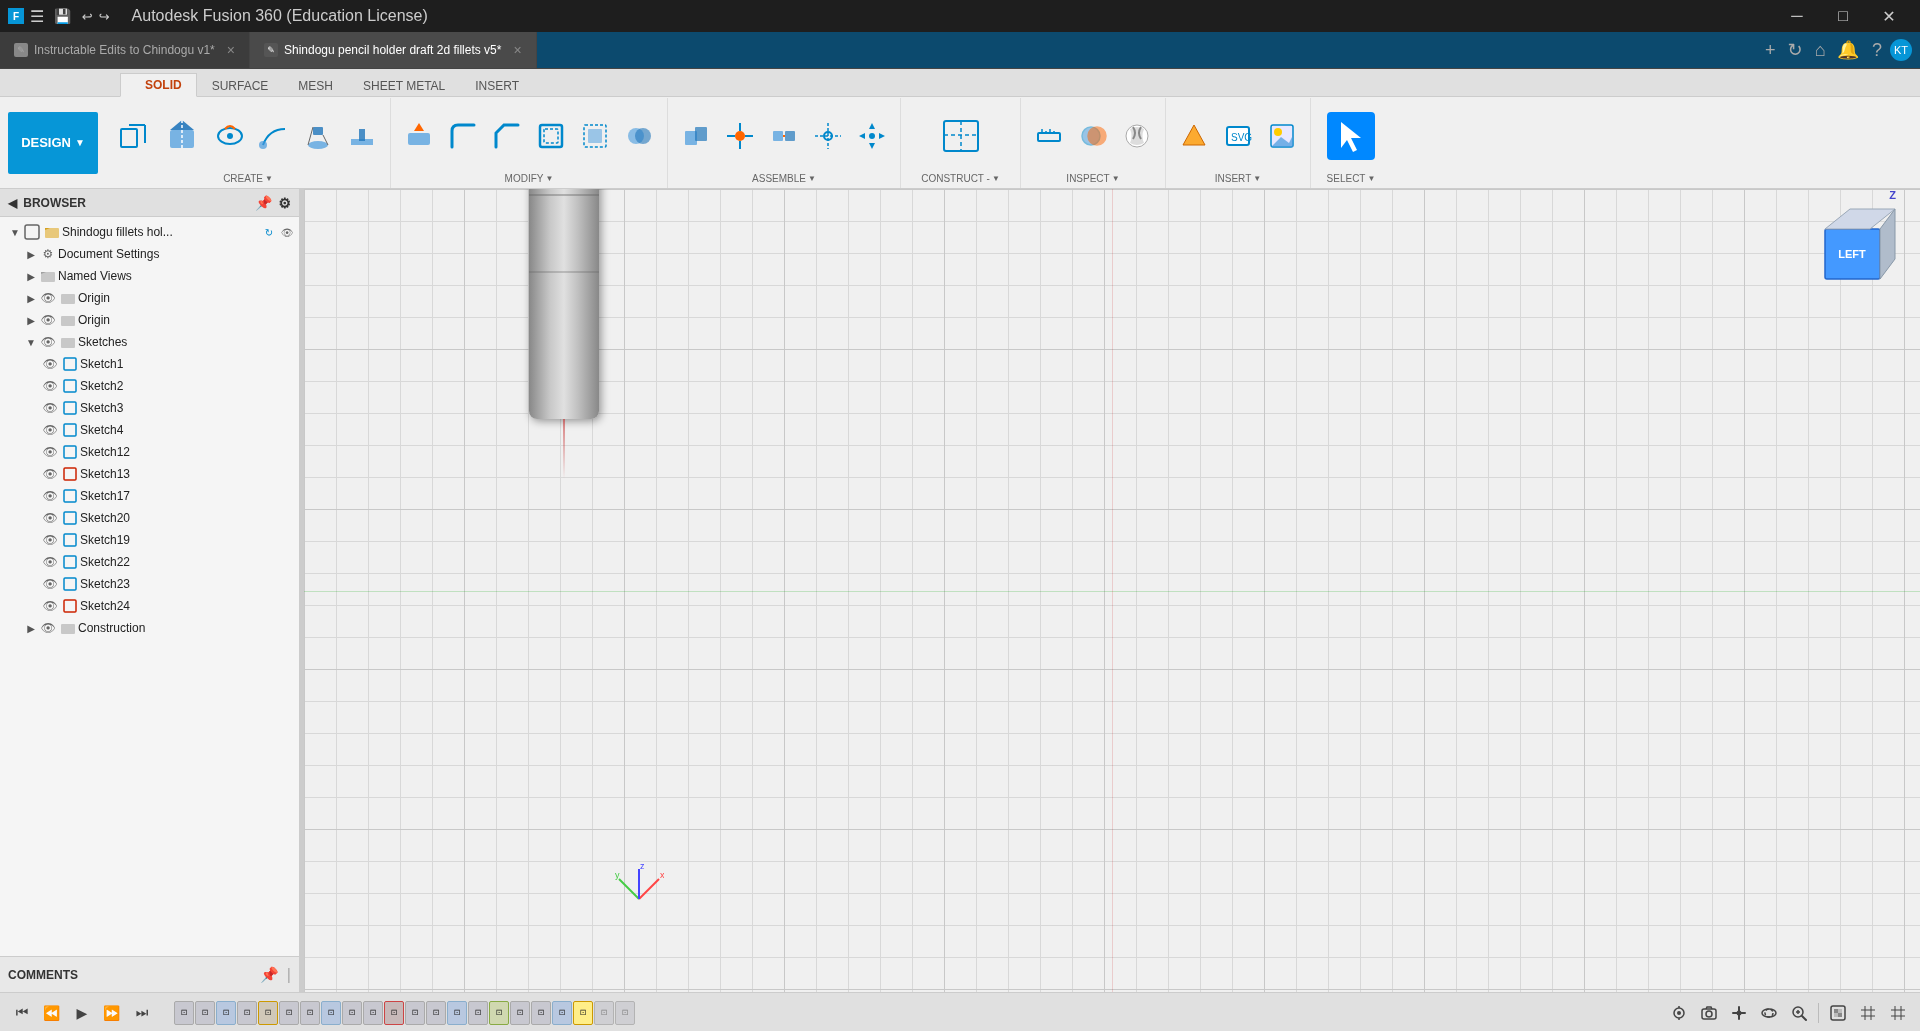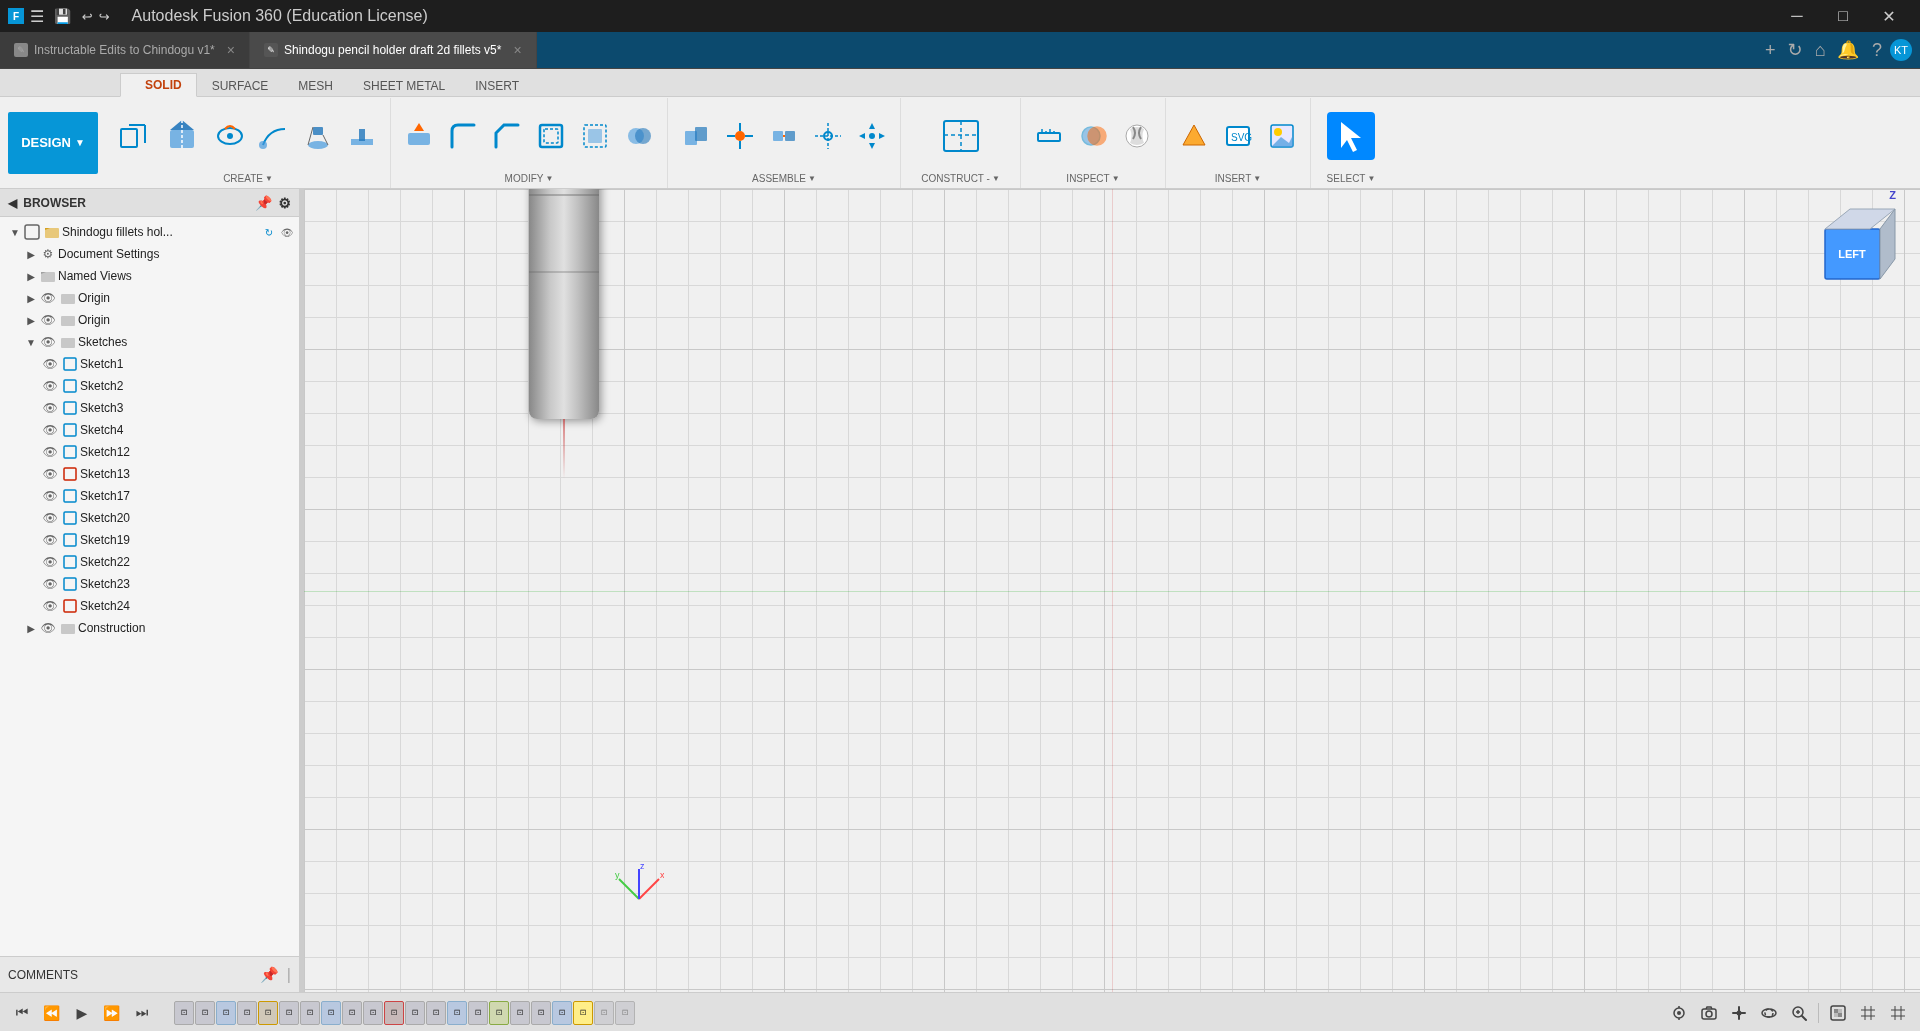--- a/index.html
+++ b/index.html
@@ -155,21 +155,21 @@
       transform: translateX(-50%);
     }
 
     
     .v-splitter { width: 4px; background: #ccc; cursor: col-resize; flex-shrink: 0; }
 
     #left-bottom {
       display: flex; align-items: center; height: 36px; background: #e8e8e8;
       border-top: 1px solid #ccc; padding: 0 8px; gap: 4px;
     }
-    #left-bottom .panel-label { font-size: 12px; font-weight: 400; text-transform: uppercase; color: #333; flex: 1; }
+    #left-bottom .panel-label { font-size: 12px; font-weight: 700; text-transform: uppercase; color: #333; flex: 1; }
     #left-bottom .pin-btn { font-size: 15px; cursor: pointer; color: #555; }
   </style>
 </head>
 <body>
 
 <div id="title-bar">
   <div class="left">
     <div id="title-icon">F</div>
     <span style="font-size:16px; cursor:pointer;">☰</span>
     <span style="font-size:14px; cursor:pointer; margin-left:4px;">💾</span>

